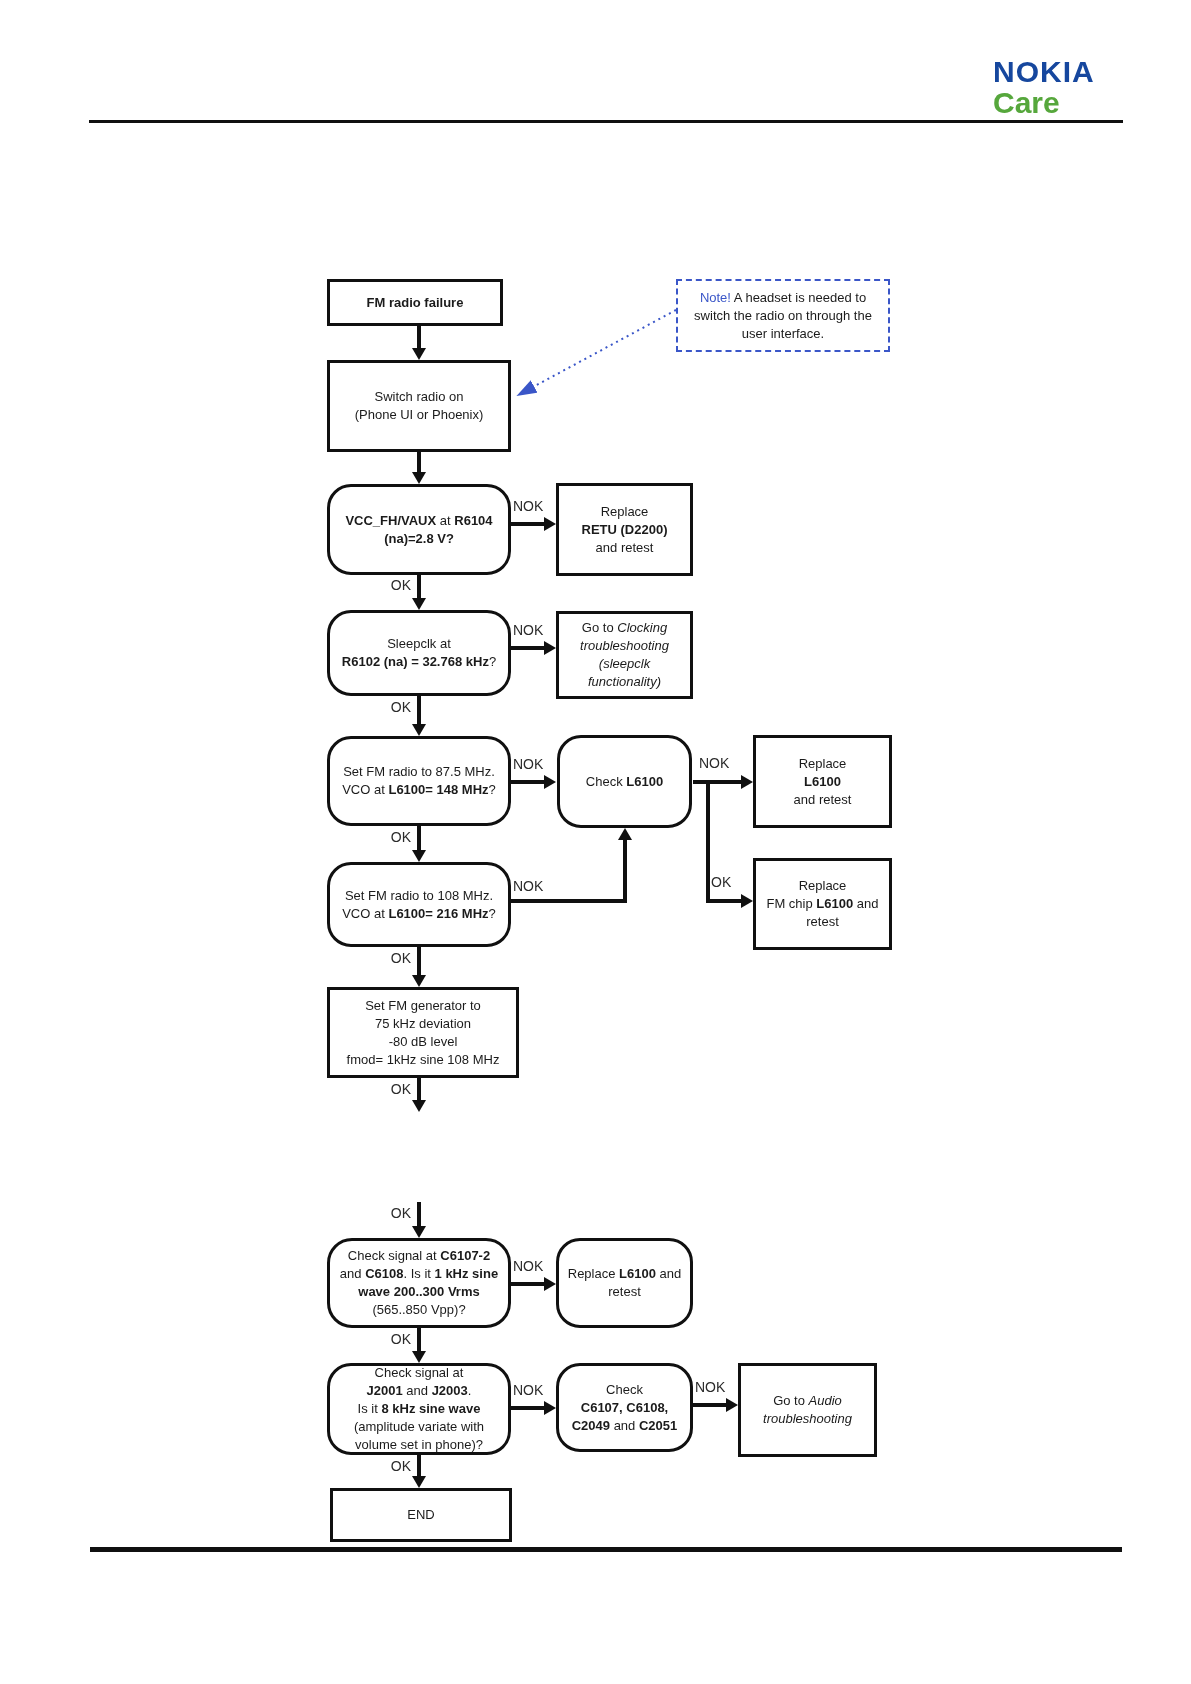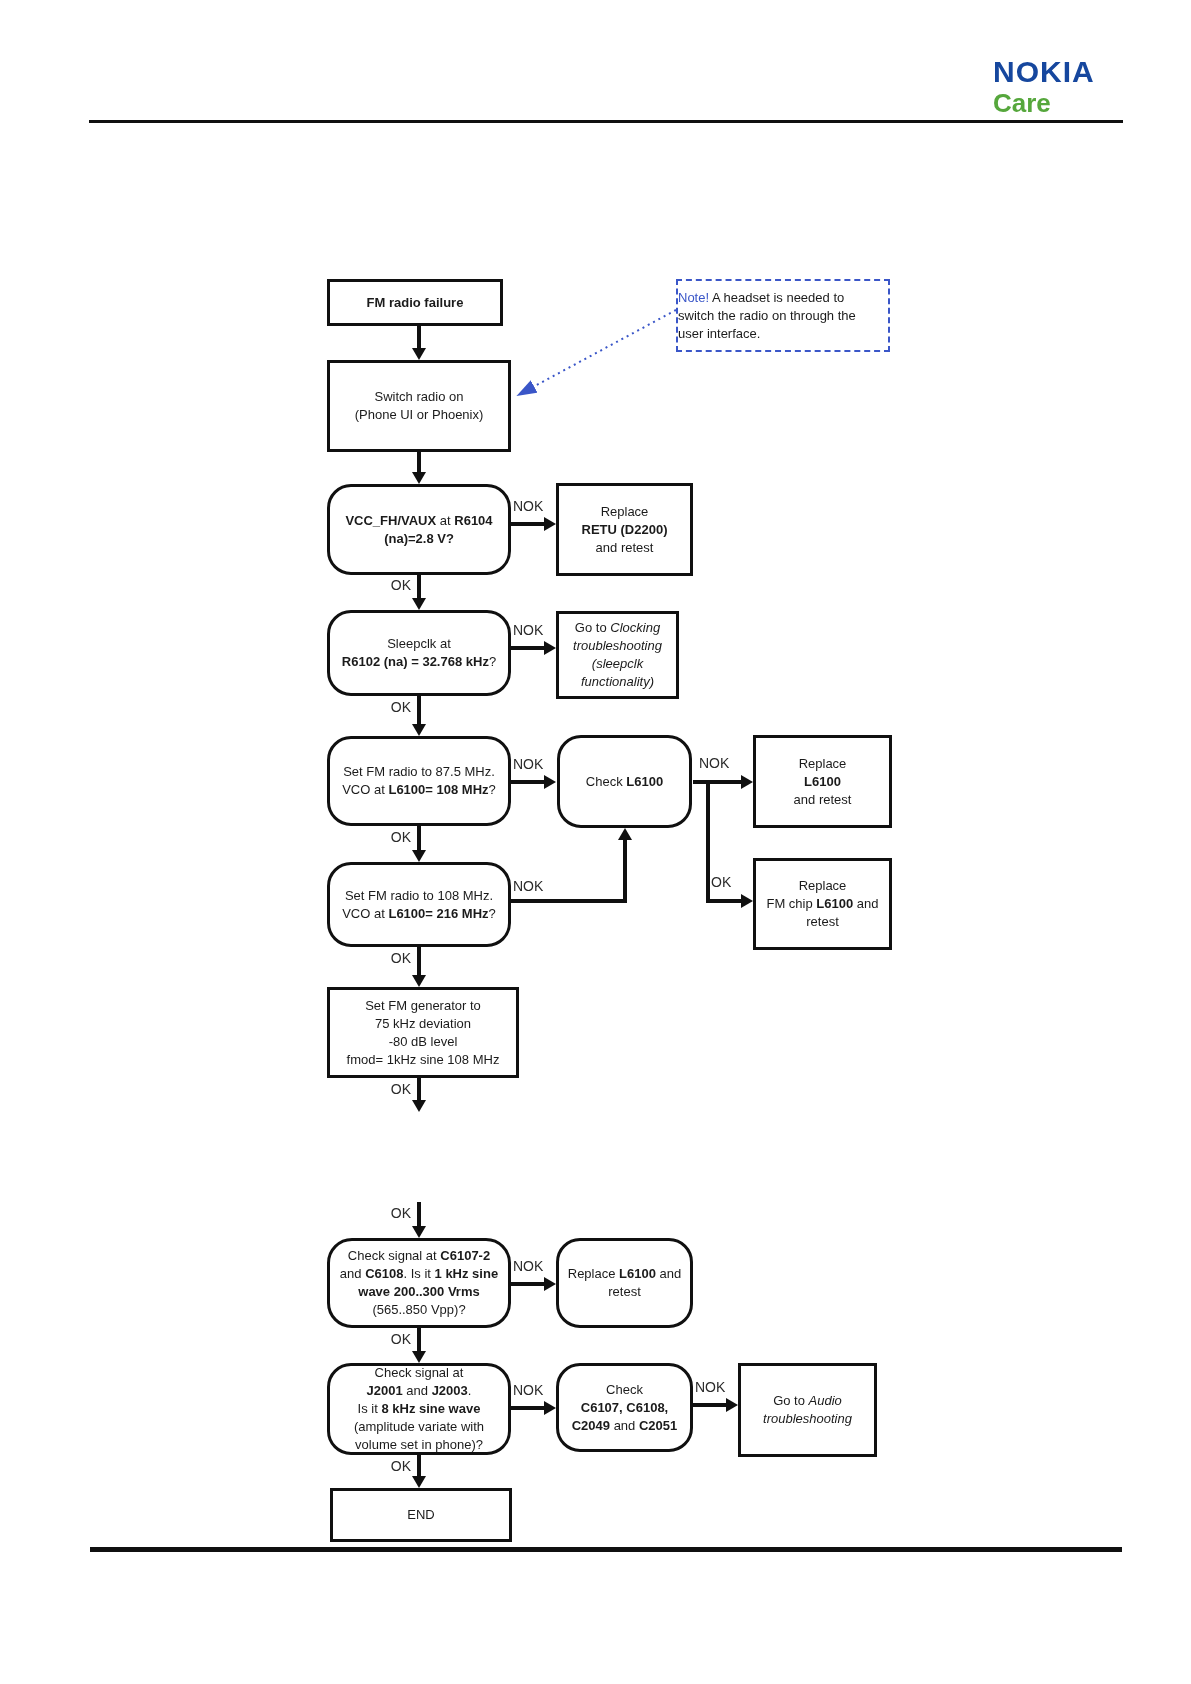--- a/index.html
+++ b/index.html
@@ -12,33 +12,33 @@
     display:flex; align-items:center; justify-content:center;
     font-size:13px; line-height:18px; color:#1b1b1b;
   }
   .box .txt { width:100%; text-align:center; white-space:pre-line; padding:1px 2px; }
   .rd { border-radius:24px; }
   .note {
     position:absolute; box-sizing:border-box; border:2px dashed #3a56c8; background:#ffffff;
     display:flex; align-items:center; justify-content:center;
     font-size:13px; line-height:18px; color:#1b1b1b;
   }
-  .note .txt { width:100%; white-space:pre-line; }
+  .note .txt { width:100%; text-align:center; white-space:pre-line; }
   .lbl { position:absolute; font-size:14px; color:#2b2b2b; }
   .lbl.r { text-align:right; }
   .vl { position:absolute; width:4px; background:#101010; }
   .hl { position:absolute; height:4px; background:#101010; }
   .ah { position:absolute; width:0; height:0; }
   .ah.d { border-left:7px solid transparent; border-right:7px solid transparent; border-top:12px solid #101010; }
   .ah.r { border-top:7px solid transparent; border-bottom:7px solid transparent; border-left:12px solid #101010; }
   .ah.u { border-left:7px solid transparent; border-right:7px solid transparent; border-bottom:12px solid #101010; }
   .rule { position:absolute; background:#101010; }
   .logo { position:absolute; left:993px; top:56px; }
   .logo .brand { display:block; font-size:30px; font-weight:800; letter-spacing:1px; line-height:32px; }
-  .logo .sub { display:block; font-size:26px; font-weight:700; line-height:26px; margin-top:2px; }
+  .logo .sub { display:block; font-size:30px; font-weight:700; line-height:26px; margin-top:2px; }
 </style>
 </head>
 <body>
 
 <div id="canvas">
 
   <div class="logo">
     <span class="brand"><span style="color: rgb(22, 71, 158);">NOKIA</span></span>
     <span class="sub"><span style="color: rgb(86, 167, 60);">Care</span></span>
   </div>
@@ -68,21 +68,21 @@
   <div class="box rd" style="left:327px; top:484px; width:184px; height:91px;">
     <div class="txt"><span style="font-weight: bold;">VCC_FH/VAUX</span><span> at </span><span style="font-weight: bold;">R6104</span><span>
 </span><span style="font-weight: bold;">(na)=2.8 V?</span></div>
   </div>
   <div class="box rd" style="left:327px; top:610px; width:184px; height:86px;">
     <div class="txt"><span>Sleepclk at
 </span><span style="font-weight: bold;">R6102 (na) = 32.768 kHz</span><span>?</span></div>
   </div>
   <div class="box rd" style="left:327px; top:736px; width:184px; height:90px;">
     <div class="txt"><span>Set FM radio to 87.5 MHz.
-VCO at </span><span style="font-weight: bold;">L6100= 108 MHz</span><span>?</span></div>
+VCO at </span><span style="font-weight: bold;">L6100= 148 MHz</span><span>?</span></div>
   </div>
   <div class="box rd" style="left:327px; top:862px; width:184px; height:85px;">
     <div class="txt"><span>Set FM radio to 108 MHz.
 VCO at </span><span style="font-weight: bold;">L6100= 216 MHz</span><span>?</span></div>
   </div>
   <div class="box" style="left:327px; top:987px; width:192px; height:91px;">
     <div class="txt"><span>Set FM generator to
 75 kHz deviation
 -80 dB level
 fmod= 1kHz sine 108 MHz</span></div>
@@ -102,21 +102,21 @@
   </div>
   <div class="box" style="left:330px; top:1488px; width:182px; height:54px;">
     <div class="txt"><span>END</span></div>
   </div>
 
   <div class="box" style="left:556px; top:483px; width:137px; height:93px;">
     <div class="txt"><span>Replace
 </span><span style="font-weight: bold;">RETU (D2200)</span><span>
 and retest</span></div>
   </div>
-  <div class="box" style="left:556px; top:611px; width:123px; height:88px;">
+  <div class="box" style="left:556px; top:611px; width:137px; height:88px;">
     <div class="txt"><span>Go to </span><span style="font-style: italic;">Clocking
 troubleshooting
 (sleepclk
 functionality)</span></div>
   </div>
   <div class="box rd" style="left:557px; top:735px; width:135px; height:93px;">
     <div class="txt"><span>Check </span><span style="font-weight: bold;">L6100</span></div>
   </div>
   <div class="box rd" style="left:556px; top:1238px; width:137px; height:90px;">
     <div class="txt"><span>Replace </span><span style="font-weight: bold;">L6100</span><span> and

